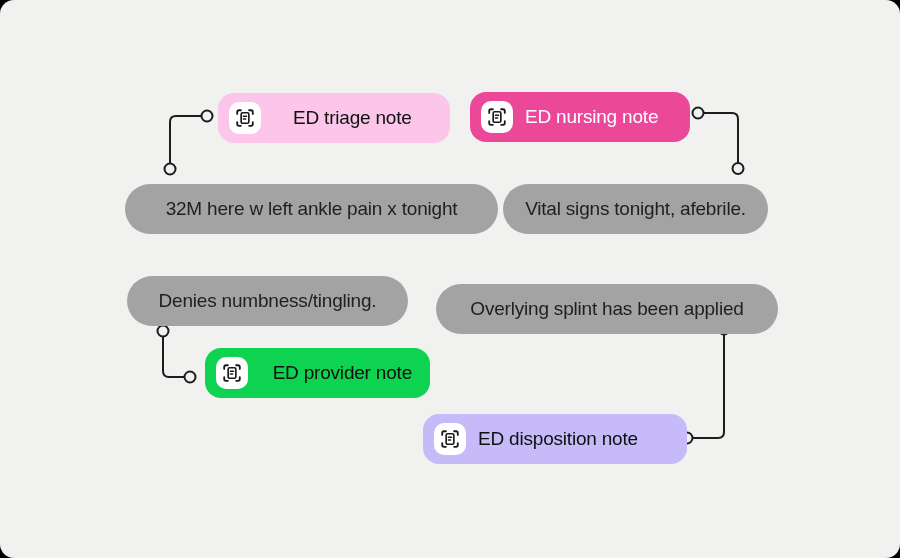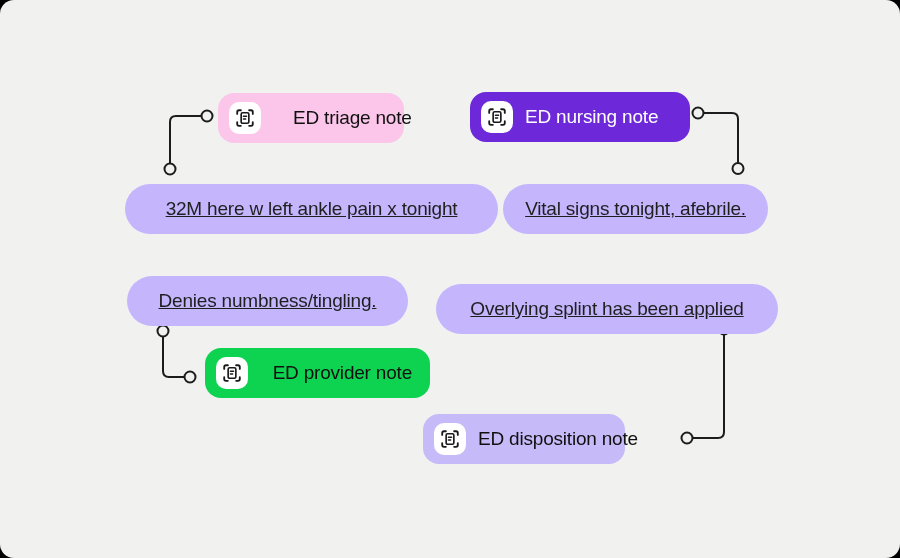--- a/index.html
+++ b/index.html
@@ -19,30 +19,29 @@
   .connector-layer {
     position: absolute;
     inset: 0;
     width: 900px;
     height: 558px;
     pointer-events: none;
   }
   .note-pill {
     position: absolute;
     height: 50px;
-    background: #c4b5fd;
+    background: #a3a3a3;
     border-radius: 25px;
     display: flex;
     align-items: center;
     justify-content: center;
     font-size: 19px;
     letter-spacing: -0.2px;
     color: #1F1F1F;
     white-space: nowrap;
-    text-decoration: underline;
   }
   .badge {
     position: absolute;
     height: 50px;
     border-radius: 16px;
     display: flex;
     align-items: center;
     gap: 12px;
     padding: 0 18px 0 11px;
     box-sizing: border-box;
@@ -54,24 +53,24 @@
   .badge .icon-tile {
     width: 32px;
     height: 32px;
     min-width: 32px;
     background: #FFFFFF;
     border-radius: 10px;
     display: flex;
     align-items: center;
     justify-content: center;
   }
-  .badge-triage      { left: 218px; top: 93px;  width: 186px; background: #FBC6E9; color: #101010; gap: 32px; }
-  .badge-nursing     { left: 470px; top: 92px;  width: 220px; background: #6d28d9; color: #FFFFFF; }
+  .badge-triage      { left: 218px; top: 93px;  width: 232px; background: #FBC6E9; color: #101010; gap: 32px; }
+  .badge-nursing     { left: 470px; top: 92px;  width: 220px; background: #ec4899; color: #FFFFFF; }
   .badge-provider    { left: 205px; top: 348px; width: 225px; background: #0ED350; color: #101010; justify-content: space-between; }
-  .badge-disposition { left: 423px; top: 414px; width: 202px; background: #C6BAF8; color: #101010; }
+  .badge-disposition { left: 423px; top: 414px; width: 264px; background: #C6BAF8; color: #101010; }
   .note-1 { left: 125px; top: 184px; width: 373px; }
   .note-2 { left: 503px; top: 184px; width: 265px; }
   .note-3 { left: 127px; top: 276px; width: 281px; }
   .note-4 { left: 436px; top: 268px; width: 342px; margin-top: 16px; }
 </style>
 </head>
 <body>
 
 <div class="canvas">
 

